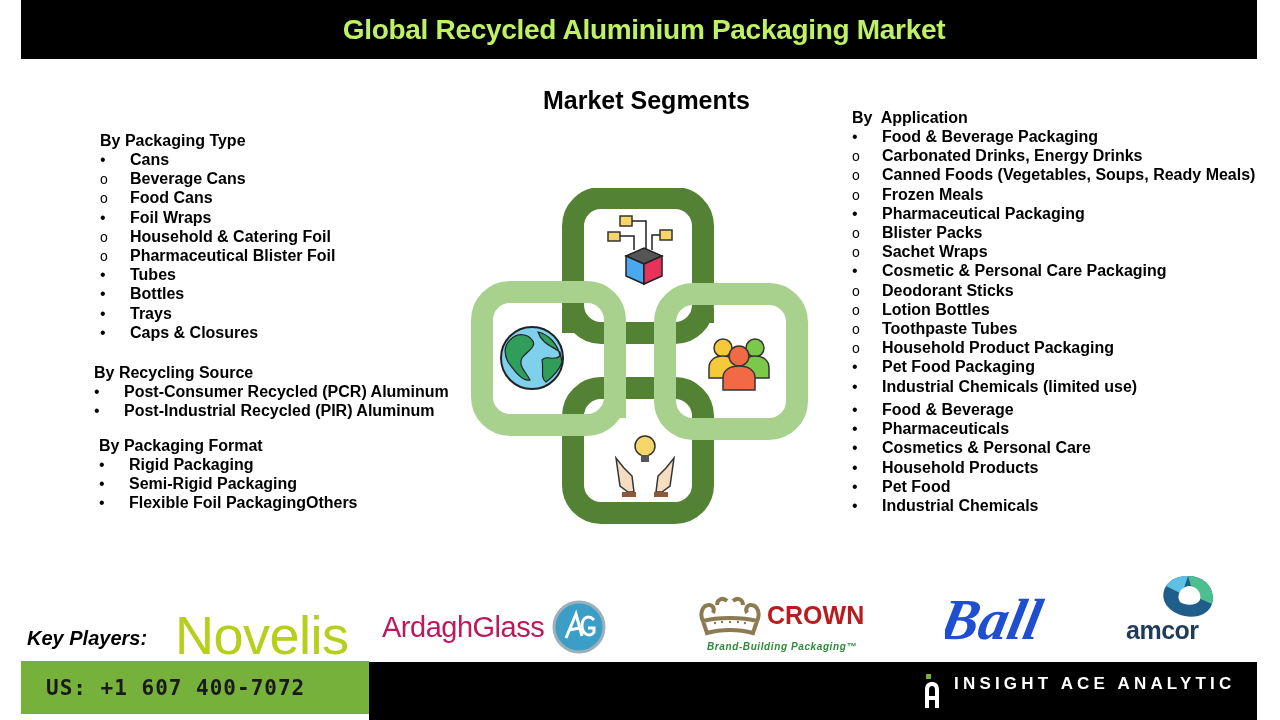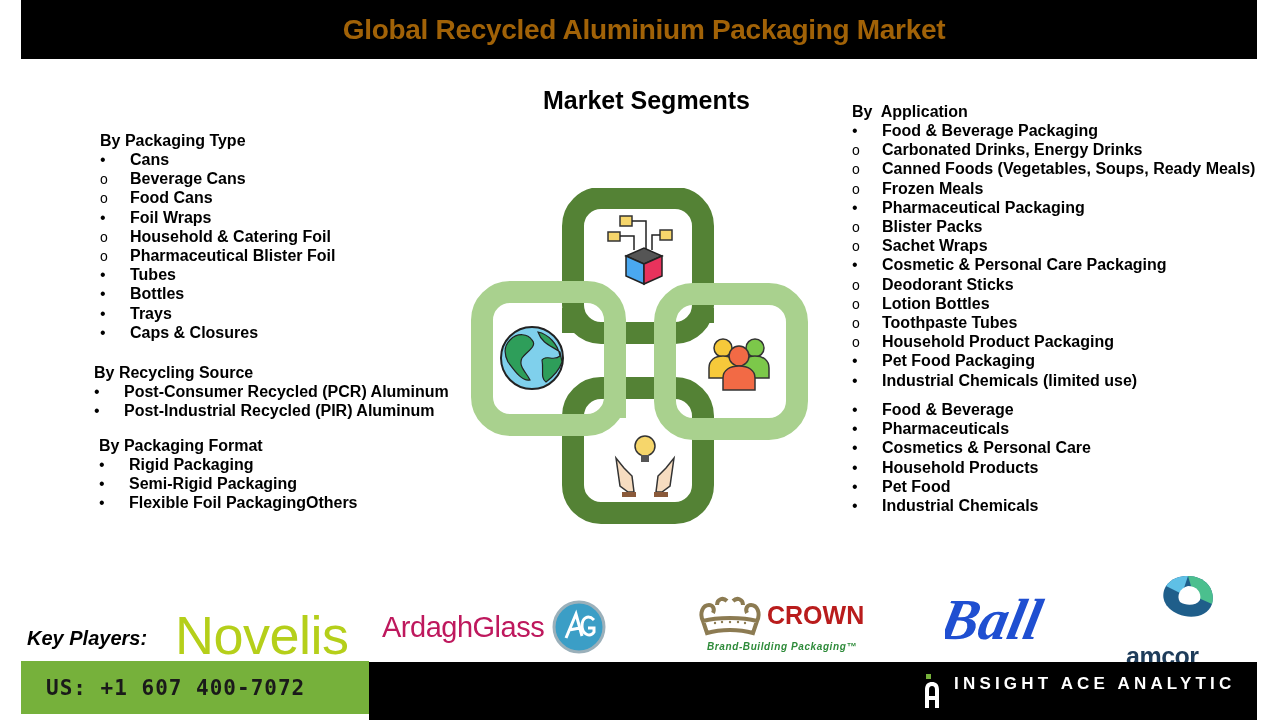--- a/index.html
+++ b/index.html
@@ -1,21 +1,21 @@
 <!DOCTYPE html>
 <html><head>
 <meta charset="utf-8">
 <style>
   * { box-sizing: border-box; margin: 0; padding: 0; }
   html, body { width: 1280px; height: 720px; overflow: hidden; background: #ffffff; }
   body { position: relative; font-family: "Liberation Sans", sans-serif; color: #000; }
 
   .title-bar {
     position: absolute; left: 21px; top: 0; width: 1236px; height: 59px;
-    background: #000; color: #a16207; display: flex; align-items: center; justify-content: center;
+    background: #000; color: #bef264; display: flex; align-items: center; justify-content: center;
   }
   .title-bar h1 { font-size: 28px; font-weight: bold; letter-spacing: -0.3px; margin-left: 10px; }
 
   .segments-heading {
     position: absolute; left: 543px; top: 86px; font-size: 25px; font-weight: bold;
   }
 
   .seg-block { position: absolute; }
   .seg-block .seg-title { font-size: 16px; font-weight: bold; line-height: 19px; }
   .seg-block ul { list-style: none; }
@@ -25,40 +25,40 @@
 
   #blk-packaging-type { left: 100px; top: 131px; }
   #blk-packaging-type li { padding-left: 30px; }
 
   #blk-recycling-source { left: 94px; top: 363px; }
   #blk-recycling-source li { padding-left: 30px; }
 
   #blk-packaging-format { left: 99px; top: 436px; }
   #blk-packaging-format li { padding-left: 30px; }
 
-  #blk-application { left: 852px; top: 102px; }
+  #blk-application { left: 852px; top: 108px; }
   #blk-application li { padding-left: 30px; }
 
   #blk-end-user { left: 852px; top: 400px; }
   #blk-end-user li { padding-left: 30px; }
 
   .diagram { position: absolute; left: 470px; top: 188px; width: 340px; height: 340px; }
 
   .key-label { position: absolute; left: 27px; top: 627px; font-size: 20px; font-weight: bold; font-style: italic; }
 
   .logo { position: absolute; }
   .logo-novelis { left: 175px; top: 604px; font-size: 54px; color: #b5cf1a; font-weight: normal; letter-spacing: -0.5px; }
   .logo-ardagh { left: 382px; top: 600px; display: flex; align-items: center; gap: 8px; }
   .logo-ardagh .txt { font-size: 29px; color: #be185d; letter-spacing: -0.5px; }
   .logo-crown { left: 697px; top: 595px; width: 180px; height: 60px; }
   .logo-crown .crown-word { position: absolute; left: 70px; top: 6px; font-size: 25px; font-weight: bold; color: #b91c1c; }
   .logo-crown .crown-tag { position: absolute; left: 10px; top: 46px; font-size: 10px; font-weight: bold; font-style: italic; color: #2e8b3a; letter-spacing: 0.6px; white-space: nowrap; }
   .logo-ball { left: 945px; top: 583px; }
   .logo-amcor { left: 1126px; top: 574px; width: 92px; height: 78px; }
-  .logo-amcor .amcor-word { position: absolute; left: 0; top: 42px; font-size: 25px; font-weight: bold; color: #1e3c5a; letter-spacing: -0.5px; margin-top: 26px; }
+  .logo-amcor .amcor-word { position: absolute; left: 0; top: 42px; font-size: 25px; font-weight: bold; color: #1e3c5a; letter-spacing: -0.5px; }
 
   .footer-phone {
     position: absolute; left: 21px; top: 661px; width: 348px; height: 53px;
     background: #76b13b; color: #1a1a1a; display: flex; align-items: center;
     padding-left: 25px; font-family: "DejaVu Sans Mono", monospace; font-size: 21px; font-weight: bold; letter-spacing: 1px;
   }
   .footer-brand {
     position: absolute; left: 369px; top: 662px; width: 888px; height: 58px; background: #000;
   }
   .footer-brand .brand-wrap { position: absolute; left: 555px; top: 12px; display: flex; gap: 14px; }

